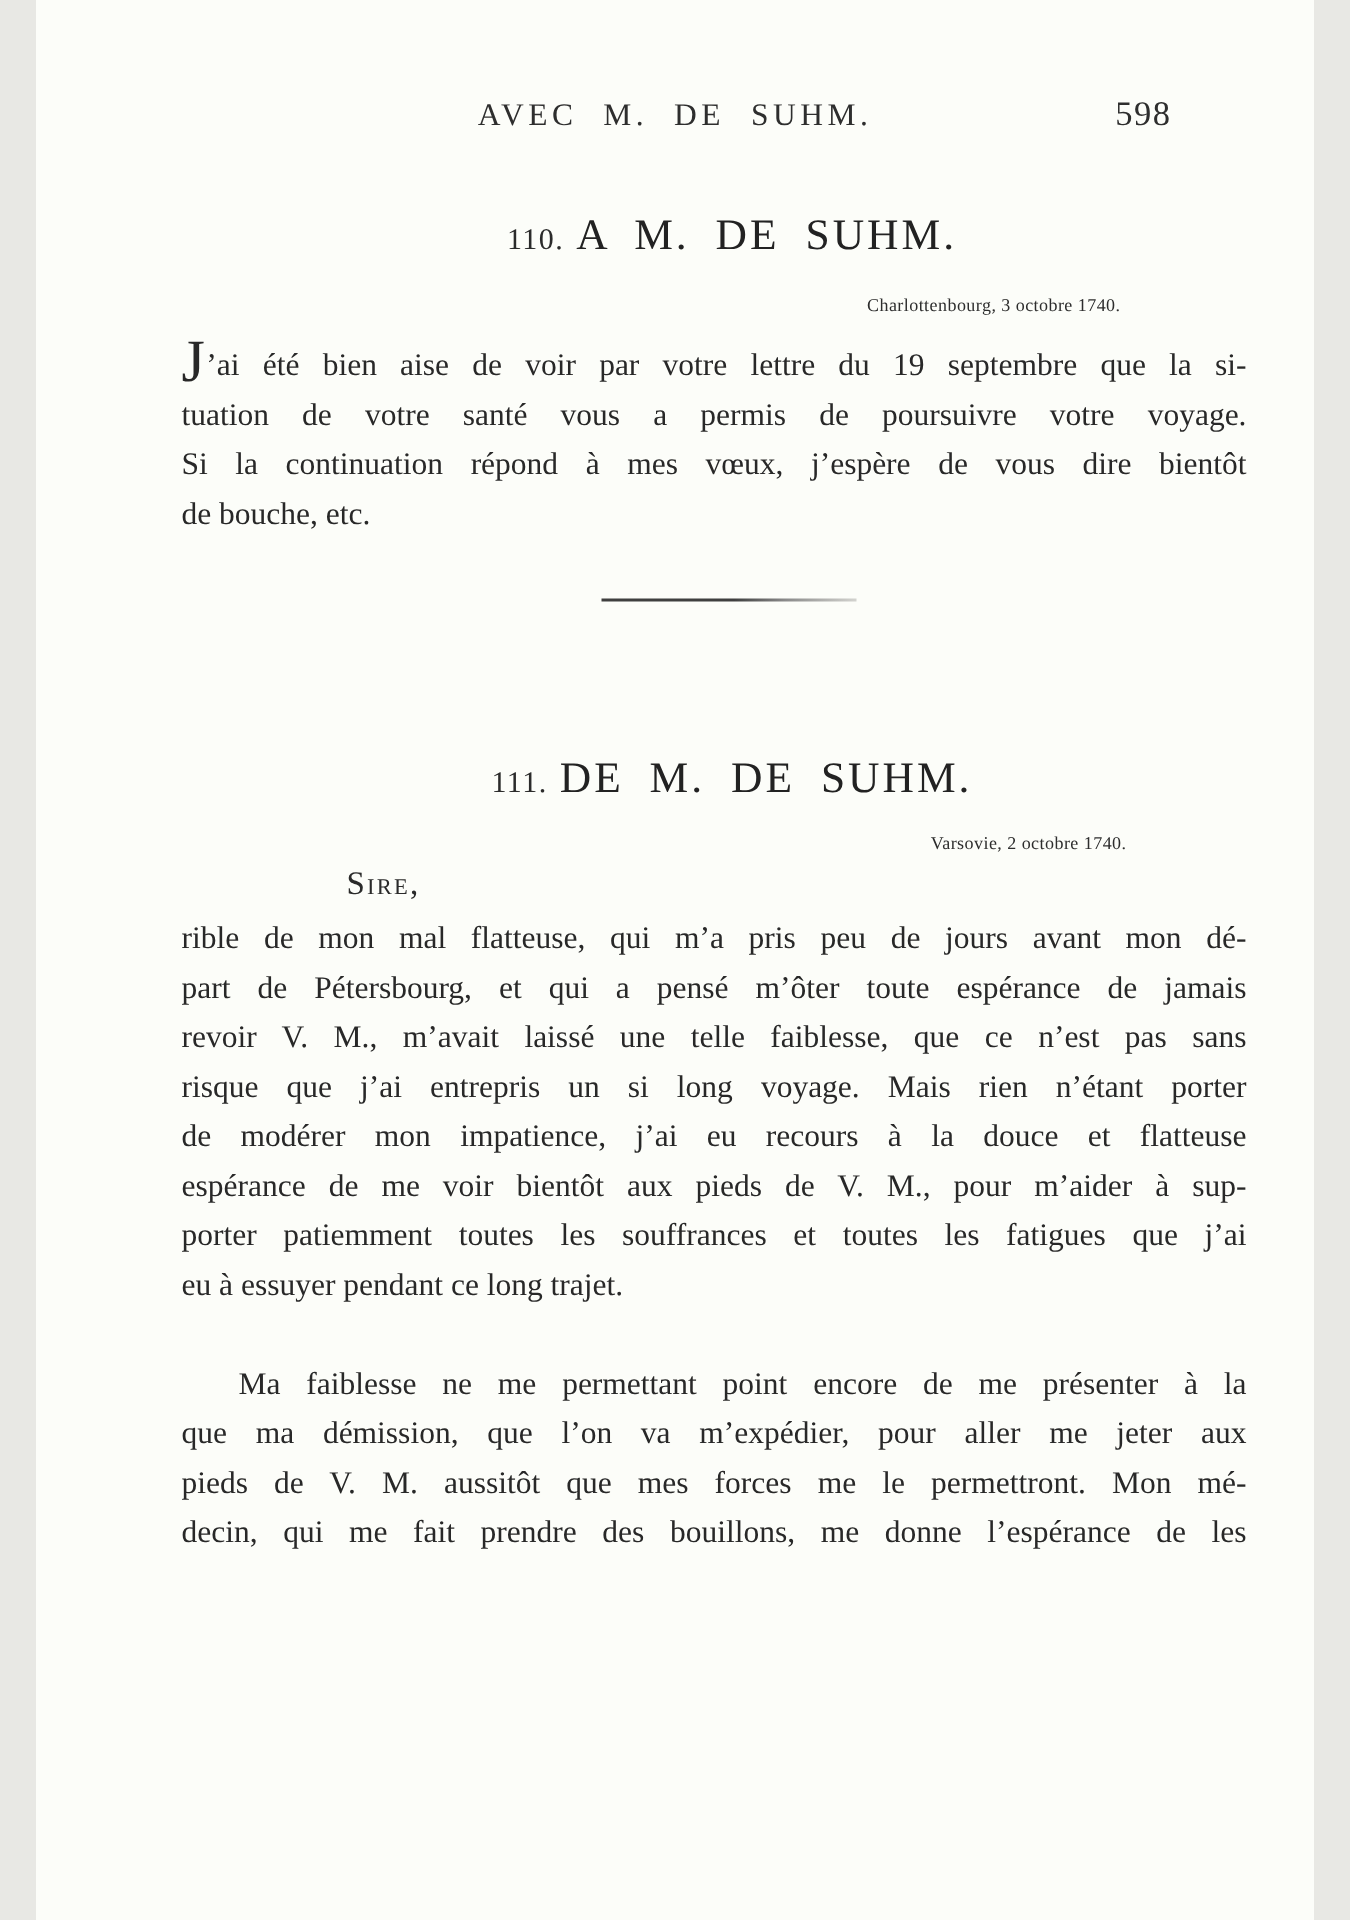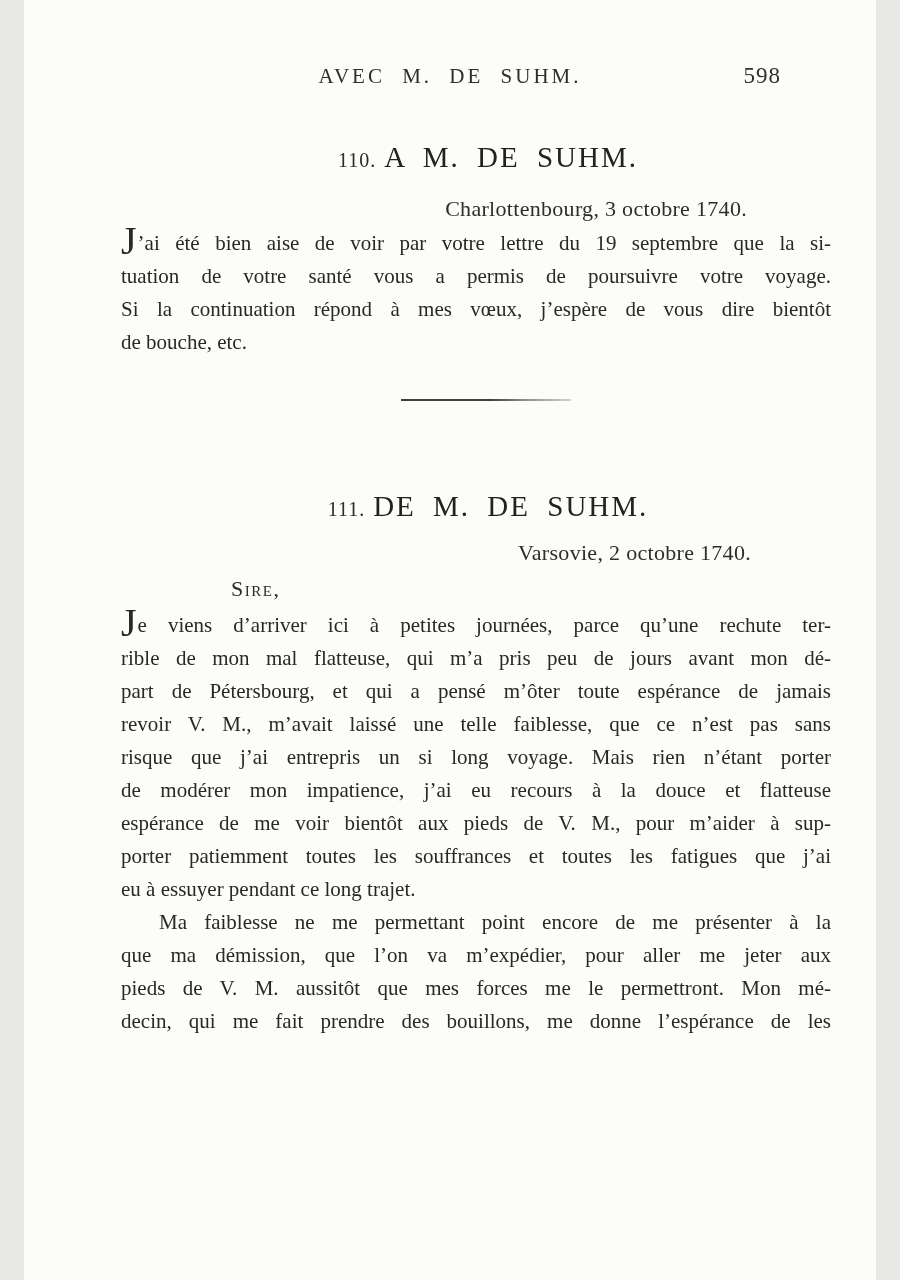--- a/index.html
+++ b/index.html
@@ -56,33 +56,33 @@
     letter-spacing: 1px;
     color: #2b2b2b;
   }
   .letter-heading .title {
     font-size: 29px;
     letter-spacing: 2px;
     word-spacing: 8px;
     color: #222;
   }
   .heading-110 { top: 141px; }
-  .heading-111 { top: 490px; text-align: right; }
+  .heading-111 { top: 503px; text-align: right; }
 
   
   .dateline {
     position: absolute;
-    font-size: 22px;
+    font-size: 12px;
     letter-spacing: 0.3px;
     color: #2d2d2d;
     white-space: nowrap;
     margin-left: 34px;
   }
   .dateline-110 { top: 196px; right: 129px; }
-  .dateline-111 { top: 540px; right: 125px; }
+  .dateline-111 { top: 555px; right: 125px; }
 
   
   .salutation {
     position: absolute;
     top: 576px;
     left: 207px;
     font-size: 22px;
     font-variant-caps: small-caps;
     letter-spacing: 1.5px;
     color: #2a2a2a;
@@ -154,21 +154,20 @@
 
   <div class="letter-heading heading-111">
     <span class="num">111.</span>
     <span class="title">DE M. DE SUHM.</span>
   </div>
   <div class="dateline dateline-111">Varsovie, 2 octobre 1740.</div>
 
   <div class="salutation">Sire,</div>
 
   <div class="para para-2">
-    <div class="jline"><span class="initial">J</span><span>e viens d’arriver ici à petites journées, parce qu’une rechute ter-</span></div>
     <div class="jline">rible de mon mal flatteuse, qui m’a pris peu de jours avant mon dé-</div>
     <div class="jline">part de Pétersbourg, et qui a pensé m’ôter toute espérance de jamais</div>
     <div class="jline">revoir V. M., m’avait laissé une telle faiblesse, que ce n’est pas sans</div>
     <div class="jline">risque que j’ai entrepris un si long voyage. Mais rien n’étant porter</div>
     <div class="jline">de modérer mon impatience, j’ai eu recours à la douce et flatteuse</div>
     <div class="jline">espérance de me voir bientôt aux pieds de V. M., pour m’aider à sup-</div>
     <div class="jline">porter patiemment toutes les souffrances et toutes les fatigues que j’ai</div>
     <div class="lline">eu à essuyer pendant ce long trajet.</div>
   </div>
 

